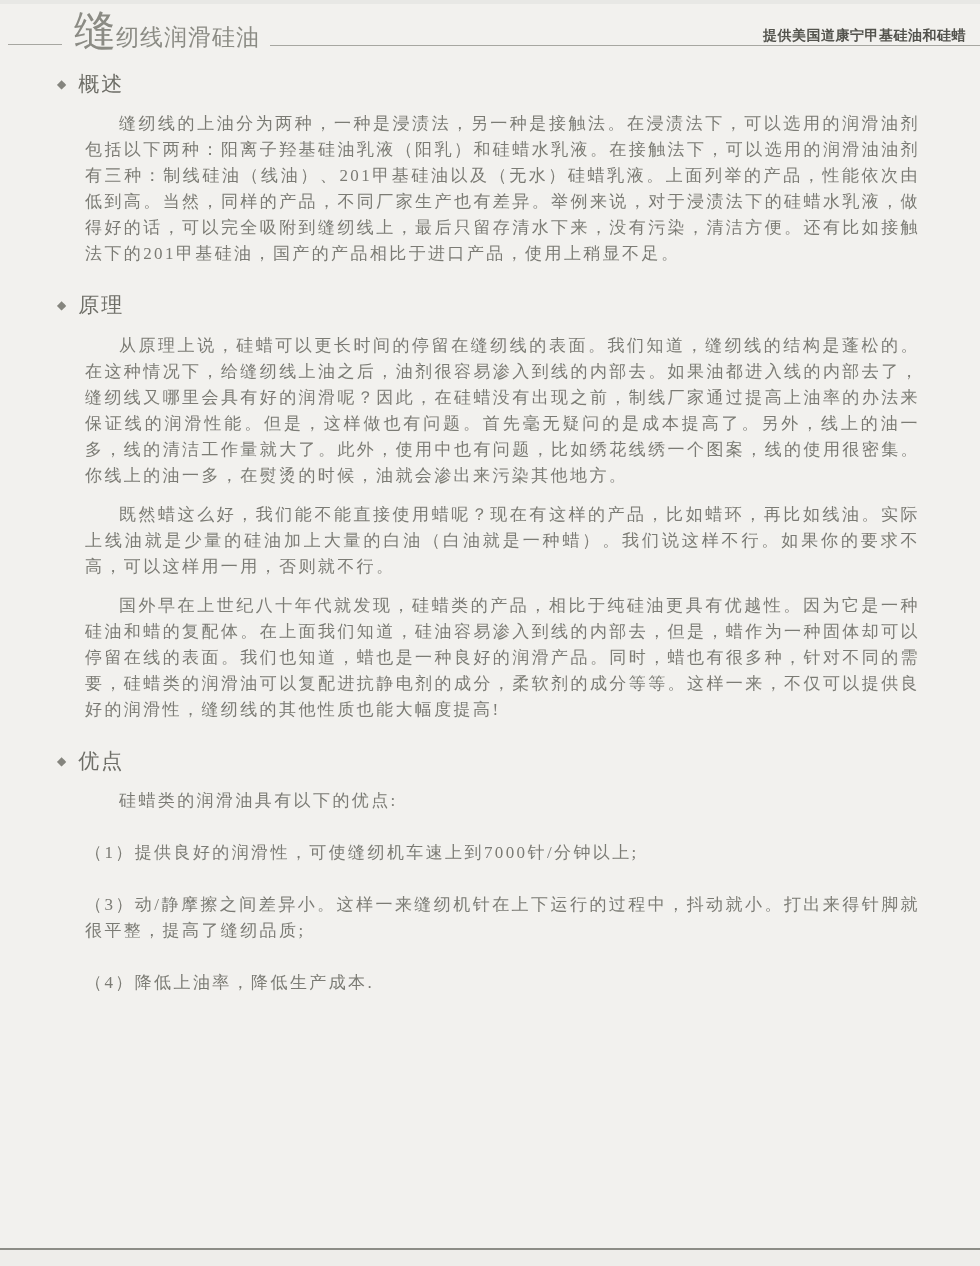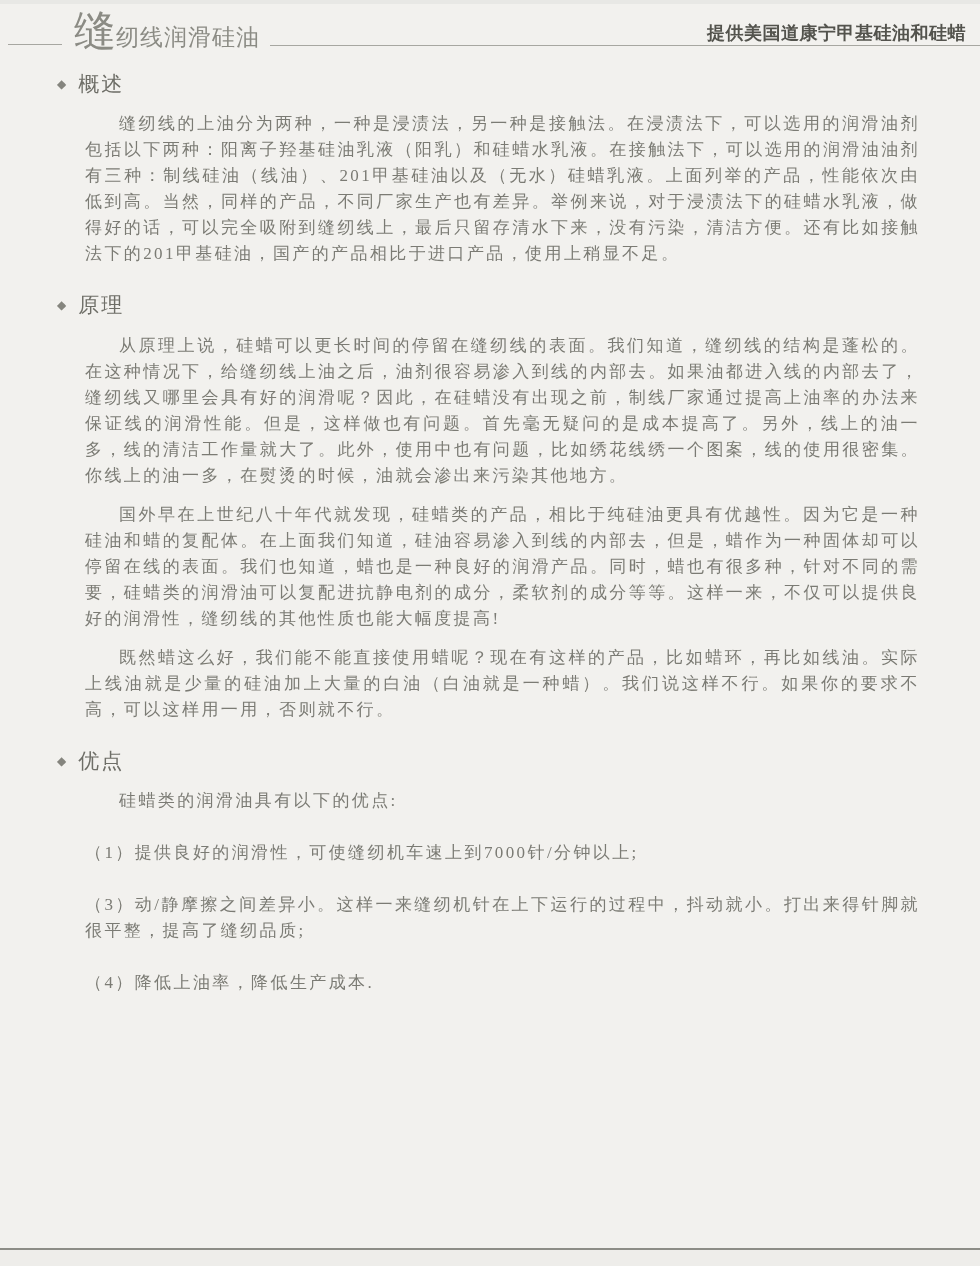--- a/index.html
+++ b/index.html
@@ -47,21 +47,21 @@
     letter-spacing: 1px;
   }
   .rule-wrap {
     flex: 1;
     display: flex;
     flex-direction: column;
     align-items: flex-end;
     margin-left: 10px;
   }
   .slogan {
-    font-size: 18px;
+    font-size: 14px;
     font-weight: bold;
     color: #53534d;
     letter-spacing: 0.5px;
     padding-right: 14px;
     line-height: 1.2;
   }
   .long-rule {
     width: 100%;
     border-bottom: 1px solid #a7a7a1;
     height: 1px;
@@ -136,22 +136,22 @@
   <div class="content">
 
     <section>
       <h2 class="sec-heading"><span class="bullet">◆</span><span>概述</span></h2>
       <p class="indent">缝纫线的上油分为两种，一种是浸渍法，另一种是接触法。在浸渍法下，可以选用的润滑油剂包括以下两种：阳离子羟基硅油乳液（阳乳）和硅蜡水乳液。在接触法下，可以选用的润滑油油剂有三种：制线硅油（线油）、201甲基硅油以及（无水）硅蜡乳液。上面列举的产品，性能依次由低到高。当然，同样的产品，不同厂家生产也有差异。举例来说，对于浸渍法下的硅蜡水乳液，做得好的话，可以完全吸附到缝纫线上，最后只留存清水下来，没有污染，清洁方便。还有比如接触法下的201甲基硅油，国产的产品相比于进口产品，使用上稍显不足。</p>
     </section>
 
     <section>
       <h2 class="sec-heading"><span class="bullet">◆</span><span>原理</span></h2>
       <p class="indent">从原理上说，硅蜡可以更长时间的停留在缝纫线的表面。我们知道，缝纫线的结构是蓬松的。在这种情况下，给缝纫线上油之后，油剂很容易渗入到线的内部去。如果油都进入线的内部去了，缝纫线又哪里会具有好的润滑呢？因此，在硅蜡没有出现之前，制线厂家通过提高上油率的办法来保证线的润滑性能。但是，这样做也有问题。首先毫无疑问的是成本提高了。另外，线上的油一多，线的清洁工作量就大了。此外，使用中也有问题，比如绣花线绣一个图案，线的使用很密集。你线上的油一多，在熨烫的时候，油就会渗出来污染其他地方。</p>
+      <p class="indent">既然蜡这么好，我们能不能直接使用蜡呢？现在有这样的产品，比如蜡环，再比如线油。实际上线油就是少量的硅油加上大量的白油（白油就是一种蜡）。我们说这样不行。如果你的要求不高，可以这样用一用，否则就不行。</p>
       <p class="indent">国外早在上世纪八十年代就发现，硅蜡类的产品，相比于纯硅油更具有优越性。因为它是一种硅油和蜡的复配体。在上面我们知道，硅油容易渗入到线的内部去，但是，蜡作为一种固体却可以停留在线的表面。我们也知道，蜡也是一种良好的润滑产品。同时，蜡也有很多种，针对不同的需要，硅蜡类的润滑油可以复配进抗静电剂的成分，柔软剂的成分等等。这样一来，不仅可以提供良好的润滑性，缝纫线的其他性质也能大幅度提高!</p>
-      <p class="indent">既然蜡这么好，我们能不能直接使用蜡呢？现在有这样的产品，比如蜡环，再比如线油。实际上线油就是少量的硅油加上大量的白油（白油就是一种蜡）。我们说这样不行。如果你的要求不高，可以这样用一用，否则就不行。</p>
     </section>
 
     <section>
       <h2 class="sec-heading"><span class="bullet">◆</span><span>优点</span></h2>
       <p class="indent adv-item">硅蜡类的润滑油具有以下的优点:</p>
       <p class="adv-item">（1）提供良好的润滑性，可使缝纫机车速上到7000针/分钟以上;</p>
       <p class="adv-item">（3）动/静摩擦之间差异小。这样一来缝纫机针在上下运行的过程中，抖动就小。打出来得针脚就很平整，提高了缝纫品质;</p>
       <p class="adv-item">（4）降低上油率，降低生产成本.</p>
     </section>
 

